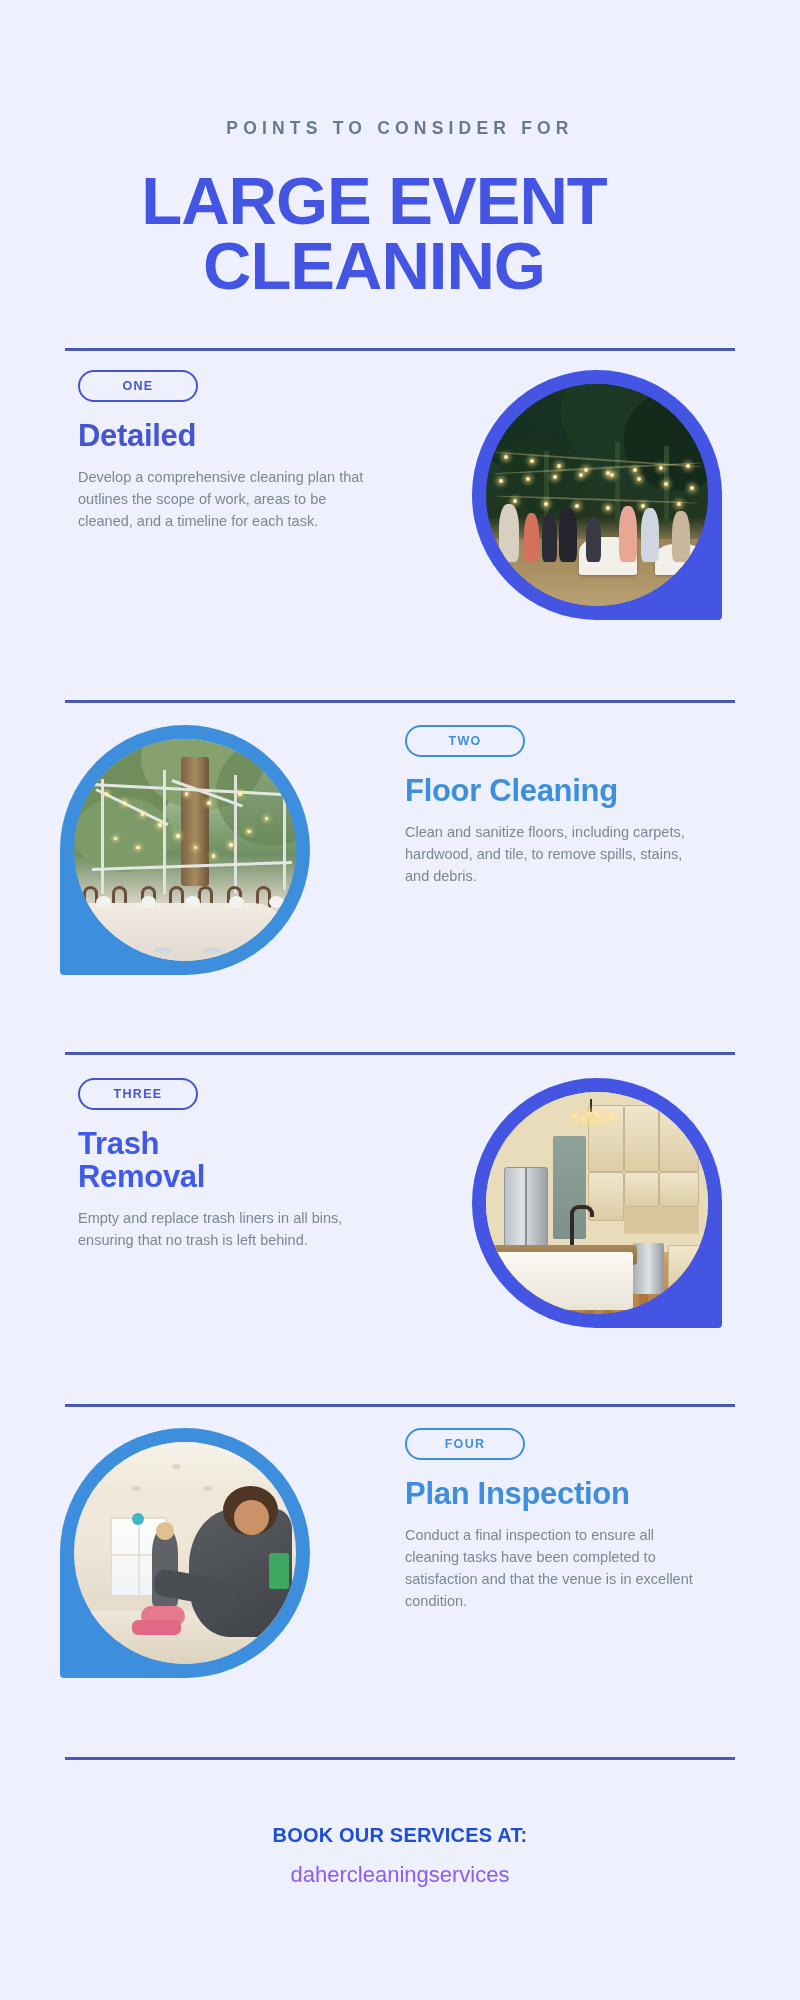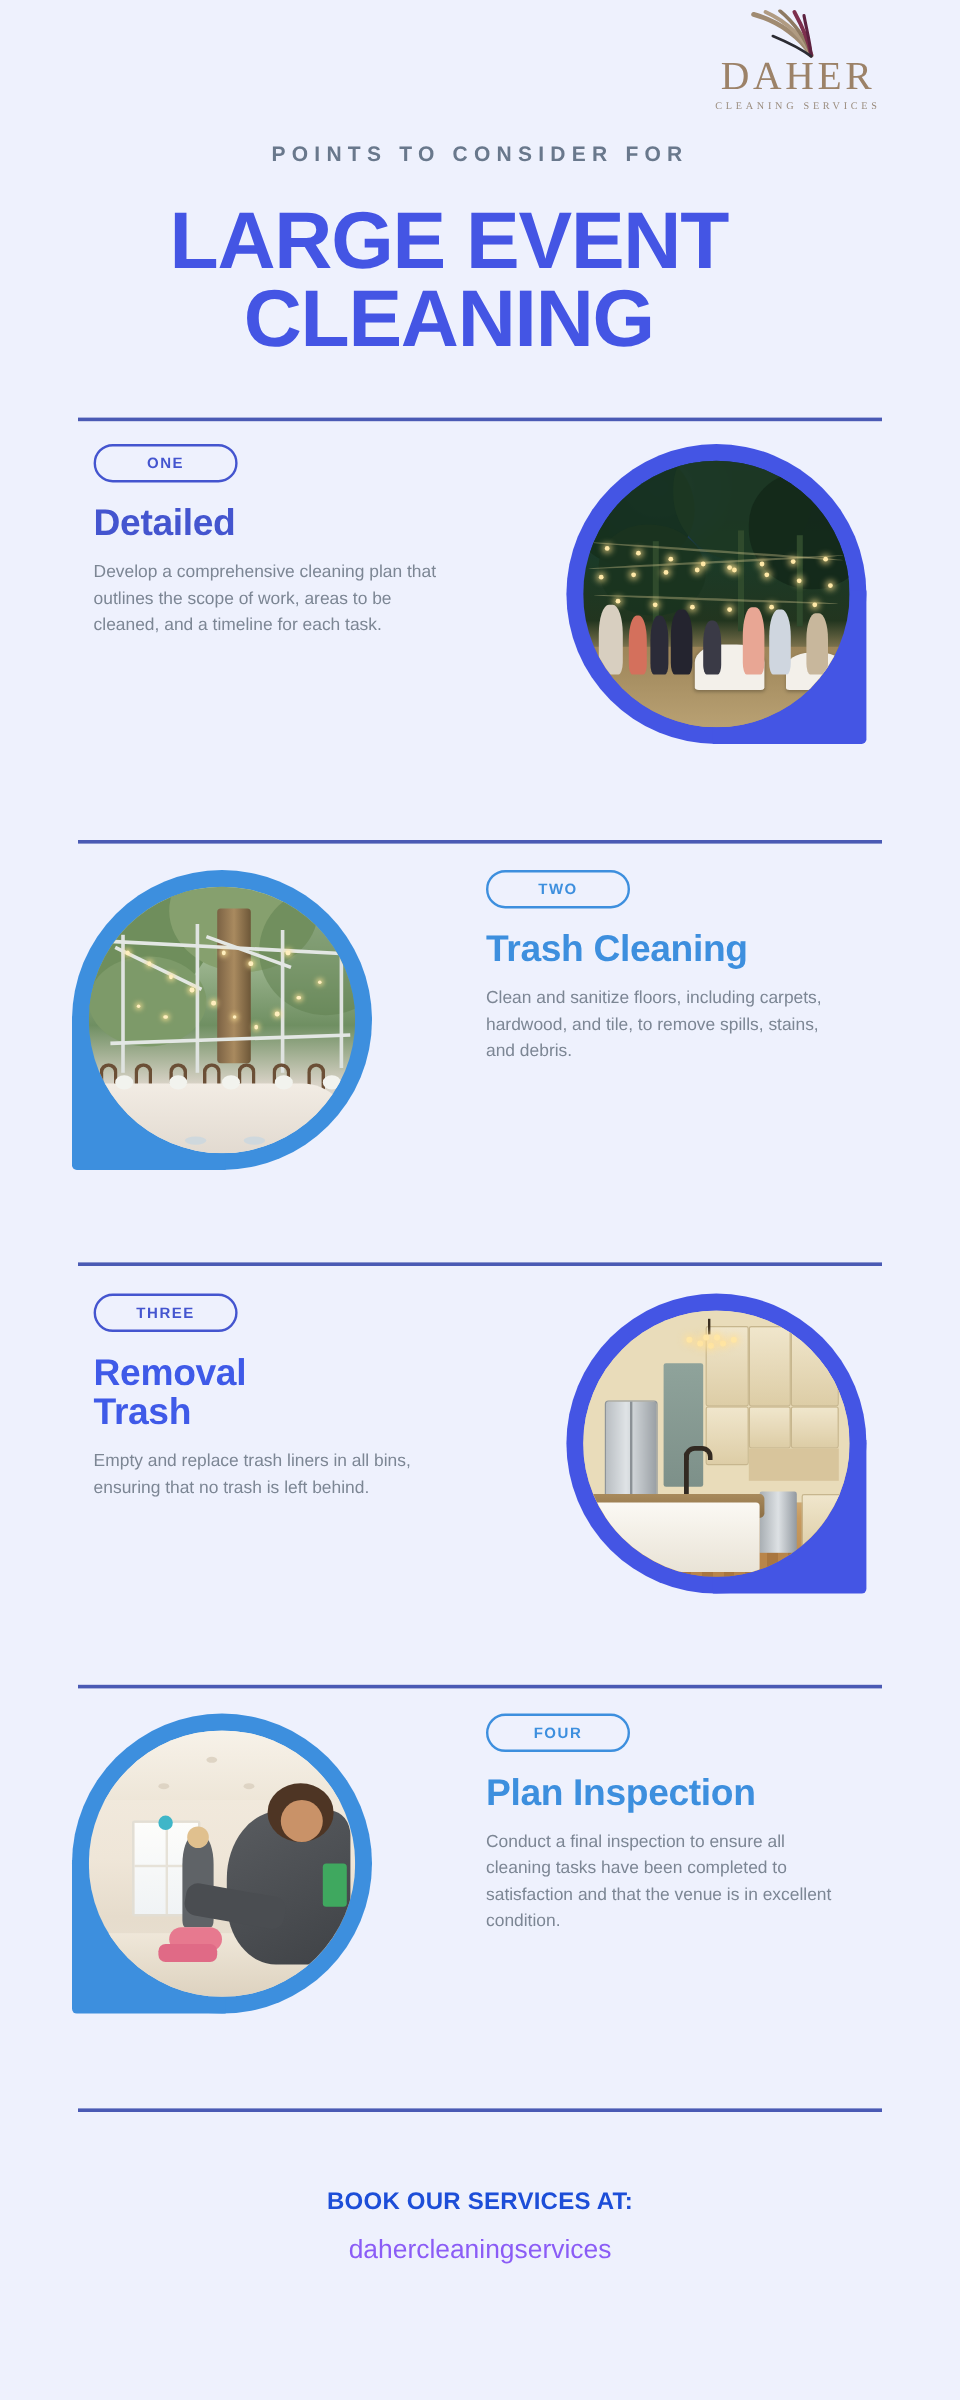--- a/index.html
+++ b/index.html
@@ -225,36 +225,20 @@
   .footer-site {
     position:absolute; top:1862px; left:0; width:800px; text-align:center;
     font-size:22px; color:#8b5cf6;
   }
 </style>
 </head>
 <body>
 
 <div class="page">
 
-  <div class="logo">
-    <div class="logo-mark">
-      <svg width="110" height="42" viewBox="0 0 110 42">
-        <g fill="none" stroke-linecap="round">
-          <path d="M18 4 C40 10, 58 24, 66 38" stroke="#a08b72" stroke-width="4"></path>
-          <path d="M28 2 C46 10, 60 24, 66 38" stroke="#b09b82" stroke-width="3.4"></path>
-          <path d="M40 1 C52 11, 62 25, 66 38" stroke="#8e7a62" stroke-width="3"></path>
-          <path d="M52 2 C58 13, 64 26, 66 38" stroke="#7d2f4d" stroke-width="3.2"></path>
-          <path d="M60 5 C62 16, 65 27, 66 38" stroke="#5d2240" stroke-width="2.6"></path>
-          <path d="M34 22 C46 27, 58 33, 66 39" stroke="#2b2b33" stroke-width="2.2"></path>
-        </g>
-      </svg>
-    </div>
-    <div class="logo-wordmark">DAHER</div>
-    <div class="logo-sub">CLEANING SERVICES</div>
-  </div>
 
   <div class="kicker">POINTS TO CONSIDER FOR</div>
   <div class="title">
     <span class="ln">LARGE EVENT</span>
     <span class="ln">CLEANING</span>
   </div>
 
   <div class="divider d1"></div>
   <div class="divider d2"></div>
   <div class="divider d3"></div>
@@ -375,32 +359,32 @@
           <div class="plate" style="left:36%"></div>
           <div class="plate" style="left:58%"></div>
           <div class="plate" style="left:78%"></div>
         </div>
       </div>
     </div>
 
     <div class="col-text right">
       <div class="badge sky">TWO</div>
       <div class="sec-head sky">
-        <span style="display:block">Trash Cleaning</span>
+        <span style="display:block">Floor Cleaning</span>
       </div>
       <div class="sec-body">Clean and sanitize floors, including carpets, hardwood, and tile, to remove spills, stains, and debris.</div>
     </div>
   </div>
 
   <div class="section s3">
     <div class="col-text left">
       <div class="badge indigo">THREE</div>
       <div class="sec-head royal">
+        <span style="display:block">Trash</span>
         <span style="display:block">Removal</span>
-        <span style="display:block">Trash</span>
       </div>
       <div class="sec-body">Empty and replace trash liners in all bins, ensuring that no trash is left behind.</div>
     </div>
 
     <div class="photo-wrap right">
       <div class="photo-ring ring-indigo"></div>
       <div class="photo-square sq-br" style="background:#4455e4"></div>
       <div class="photo-inner">
         <div class="scene sc3">
           <div class="wall"></div>

